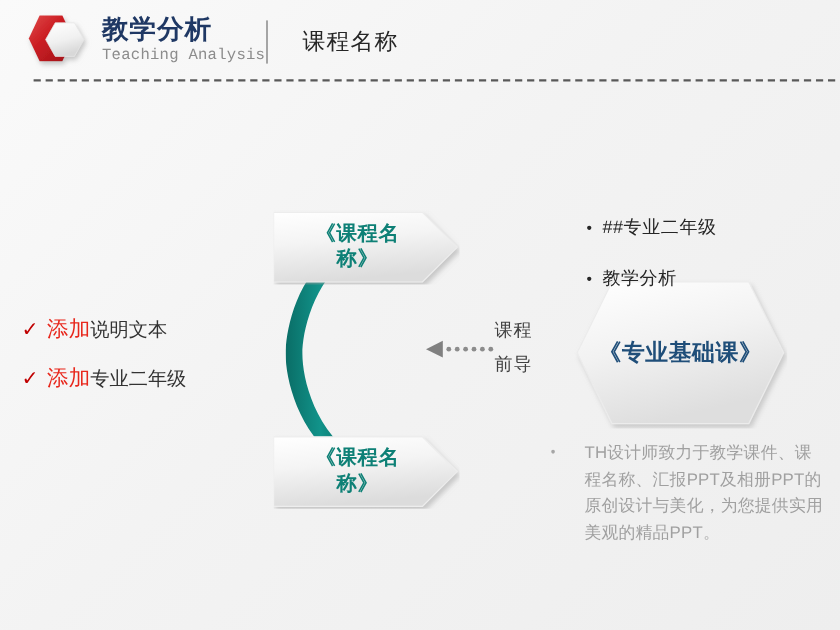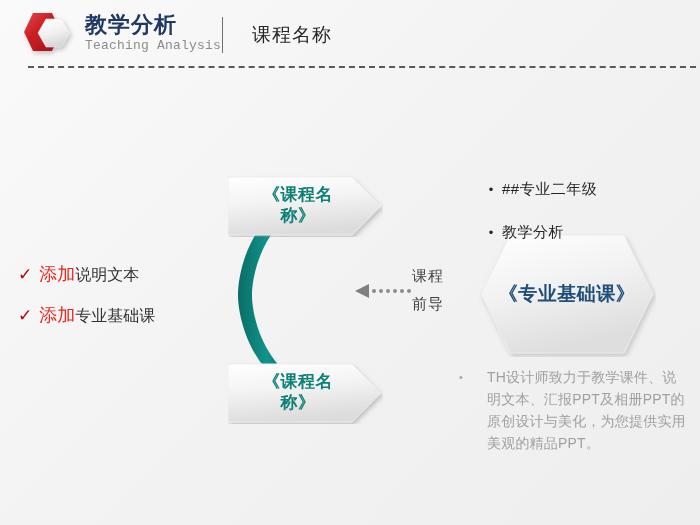--- a/index.html
+++ b/index.html
@@ -267,21 +267,21 @@
 
     <div class="left-row">
       <span class="left-check">✓</span>
       <span class="left-accent">添加</span>
       <span class="left-rest">说明文本</span>
     </div>
 
     <div class="left-row">
       <span class="left-check">✓</span>
       <span class="left-accent">添加</span>
-      <span class="left-rest">专业基础课</span>
+      <span class="left-rest">专业二年级</span>
     </div>
   </div>
 
   <div id="teal-arc">
     <svg width="110" height="180" viewBox="0 0 110 180">
       <defs>
         <linearGradient id="gTeal" x1="0" y1="0" x2="1" y2="0">
           <stop offset="0%" stop-color="#0a6d66"></stop>
           <stop offset="45%" stop-color="#11938a"></stop>
           <stop offset="100%" stop-color="#076059"></stop>
@@ -363,16 +363,16 @@
       <span class="rt-text">##专业二年级</span>
     </div>
     <div class="rt-row">
       <span class="rt-dot">•</span>
       <span class="rt-text">教学分析</span>
     </div>
   </div>
 
   <div id="right-bottom">
     <span id="rb-dot">•</span>
-    <span id="rb-text">TH设计师致力于教学课件、说明文本、汇报PPT及相册PPT的原创设计与美化，为您提供实用美观的精品PPT。</span>
+    <span id="rb-text">TH设计师致力于教学课件、课程名称、汇报PPT及相册PPT的原创设计与美化，为您提供实用美观的精品PPT。</span>
   </div>
 
 </div>
 
 </body></html>

